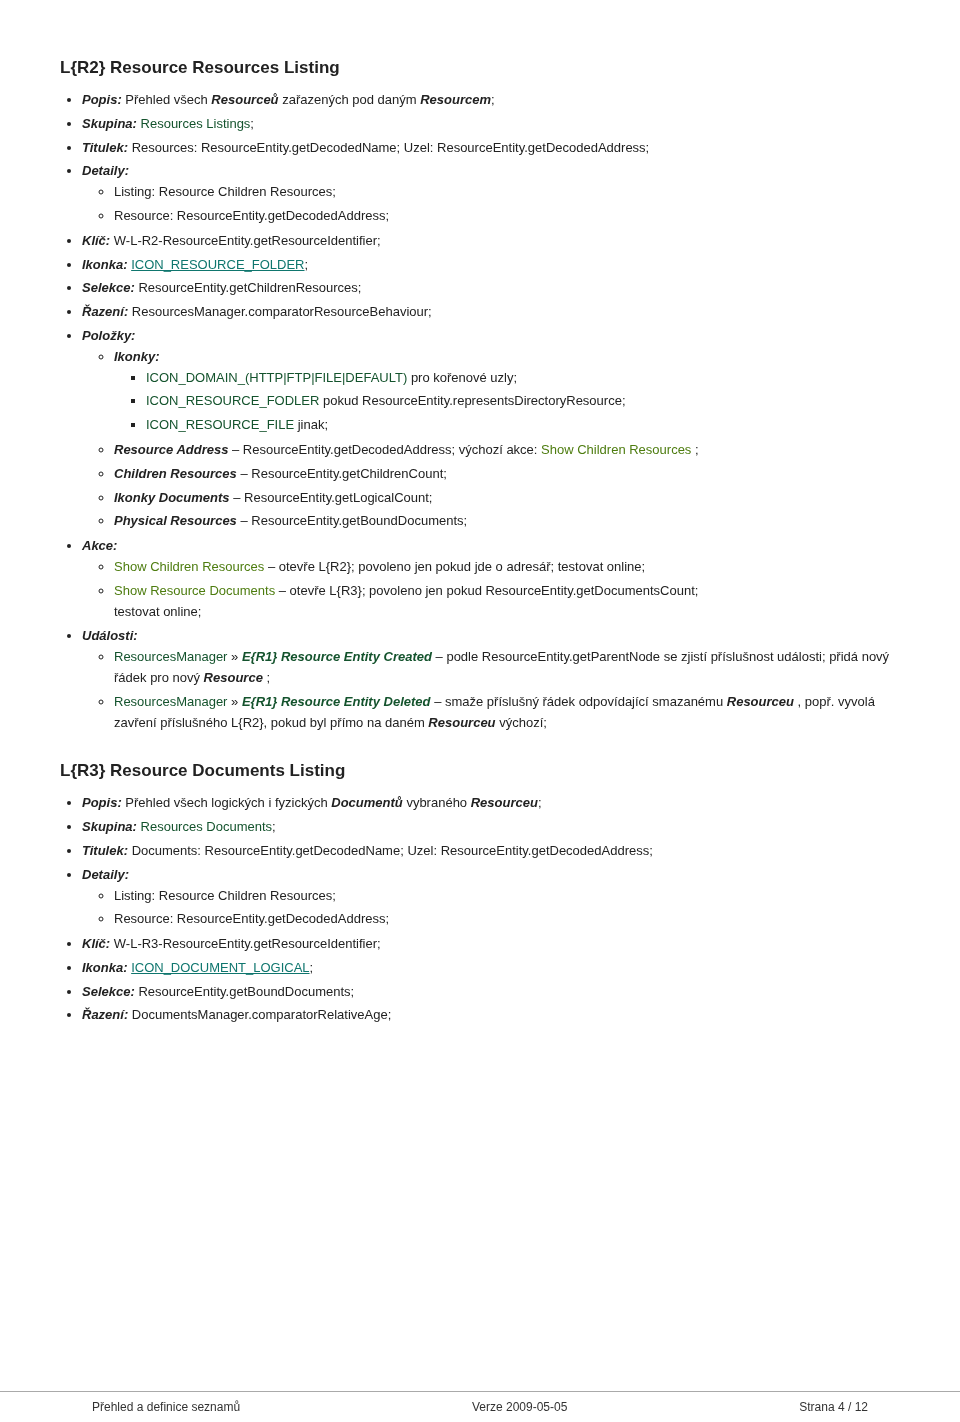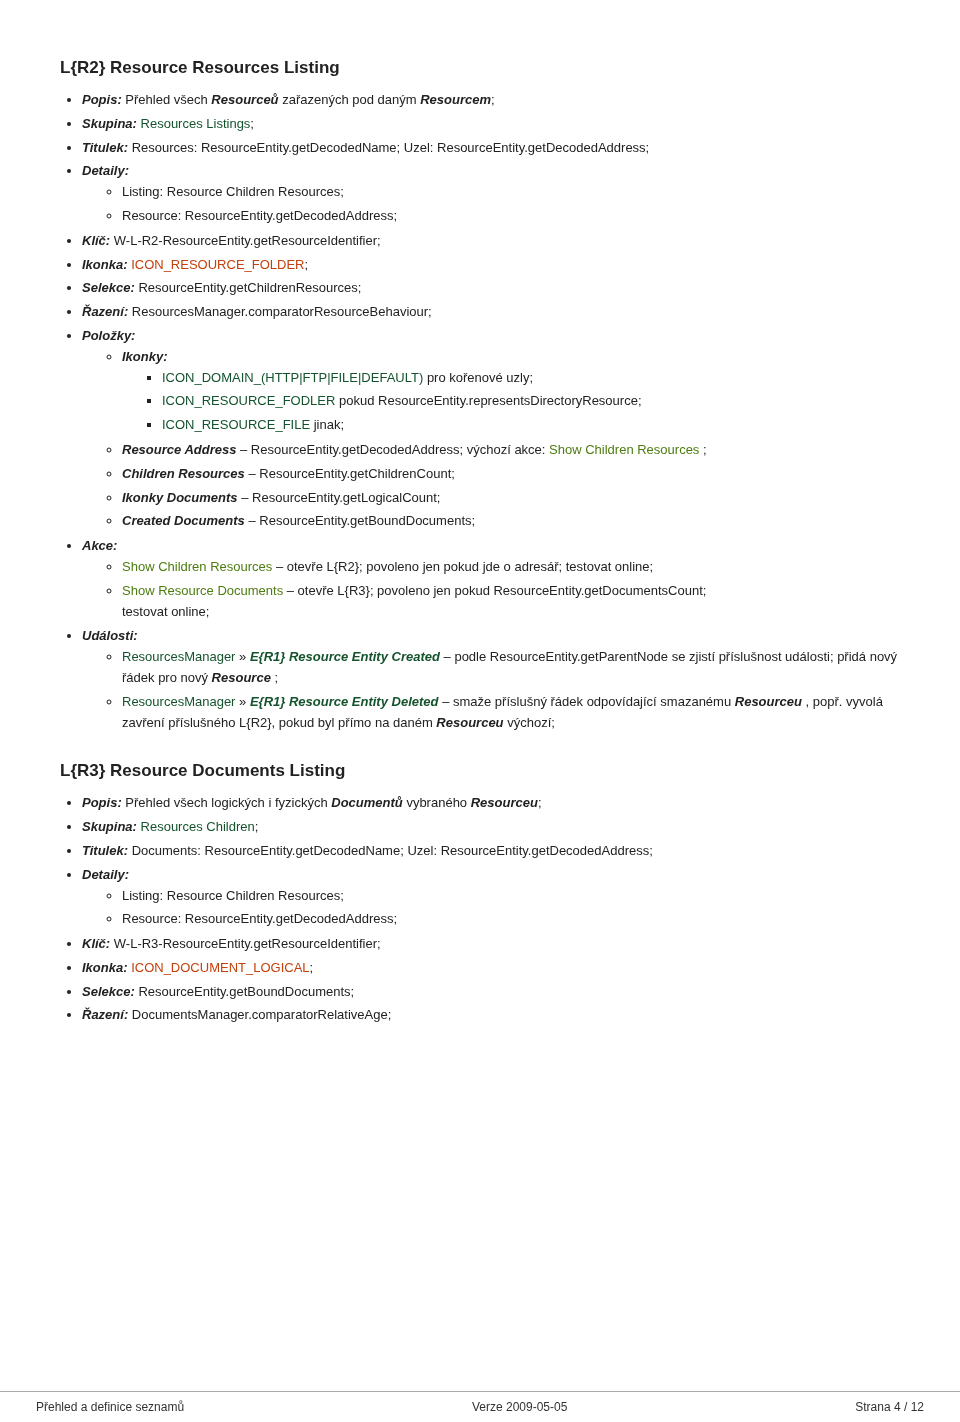--- a/index.html
+++ b/index.html
@@ -20,40 +20,40 @@
       font-weight: bold;
       color: #222;
       margin-bottom: 12px;
       margin-top: 28px;
     }
     ul {
       margin-left: 22px;
       margin-bottom: 4px;
     }
     ul ul {
-      margin-left: 40px;
+      margin-left: 32px;
     }
     li {
       margin-bottom: 3px;
       line-height: 1.6;
     }
     .italic { font-style: italic; font-weight: bold; }
     .bold { font-weight: bold; font-style: italic; }
     .blue { color: #14532d; }
-    .orange { color: #c2410c; }
+    .orange { color: #0f766e; text-decoration: underline; }
     .green { color: #4d7c0f; }
     .footer {
       position: absolute;
       bottom: 0;
       left: 0;
       right: 0;
       border-top: 1px solid #aaa;
       display: flex;
       justify-content: space-between;
-      padding: 8px 36px;
+      padding: 8px 92px;
       font-size: 12px;
       color: #333;
     }
     .section {
       margin-bottom: 10px;
     }
   </style>
 </head>
 <body>
 
@@ -139,21 +139,21 @@
             <span class="bold">Children Resources</span>
             <span> – ResourceEntity.getChildrenCount;</span>
           </li>
 
           <li>
             <span class="bold">Ikonky Documents</span>
             <span> – ResourceEntity.getLogicalCount;</span>
           </li>
 
           <li>
-            <span class="bold">Created Documents</span>
+            <span class="bold">Physical Resources</span>
             <span> – ResourceEntity.getBoundDocuments;</span>
           </li>
         </ul>
       </li>
 
       <li>
         <span class="bold">Akce:</span>
         <ul>
           <li>
             <span class="green">Show Children Resources</span>
@@ -199,21 +199,21 @@
 
     <ul>
 
       <li>
         <span class="bold">Popis:</span>
         <span> Přehled všech logických i fyzických <span class="italic">Documentů</span> vybraného <span class="italic">Resourceu</span>;</span>
       </li>
 
       <li>
         <span class="bold">Skupina:</span>
-        <span> <span class="blue">Resources Children</span>;</span>
+        <span> <span class="blue">Resources Documents</span>;</span>
       </li>
 
       <li>
         <span class="bold">Titulek:</span>
         <span> Documents: ResourceEntity.getDecodedName; Uzel: ResourceEntity.getDecodedAddress;</span>
       </li>
 
       <li>
         <span class="bold">Detaily:</span>
         <ul>

